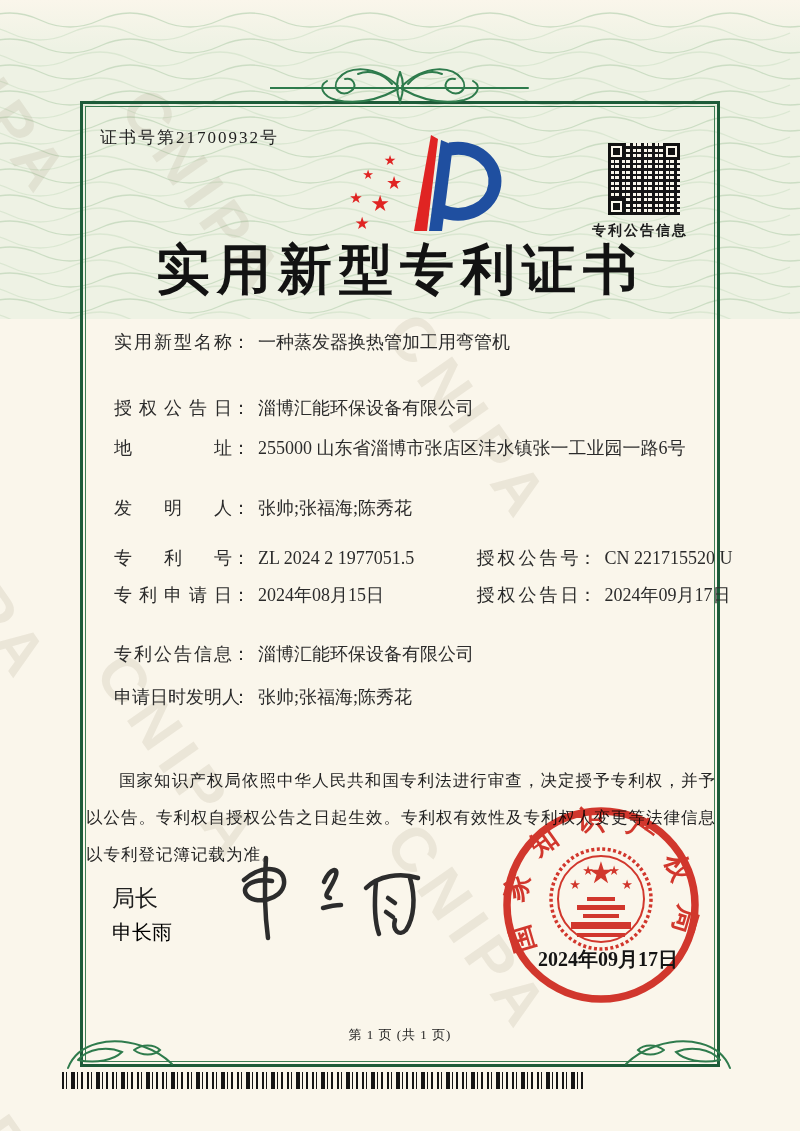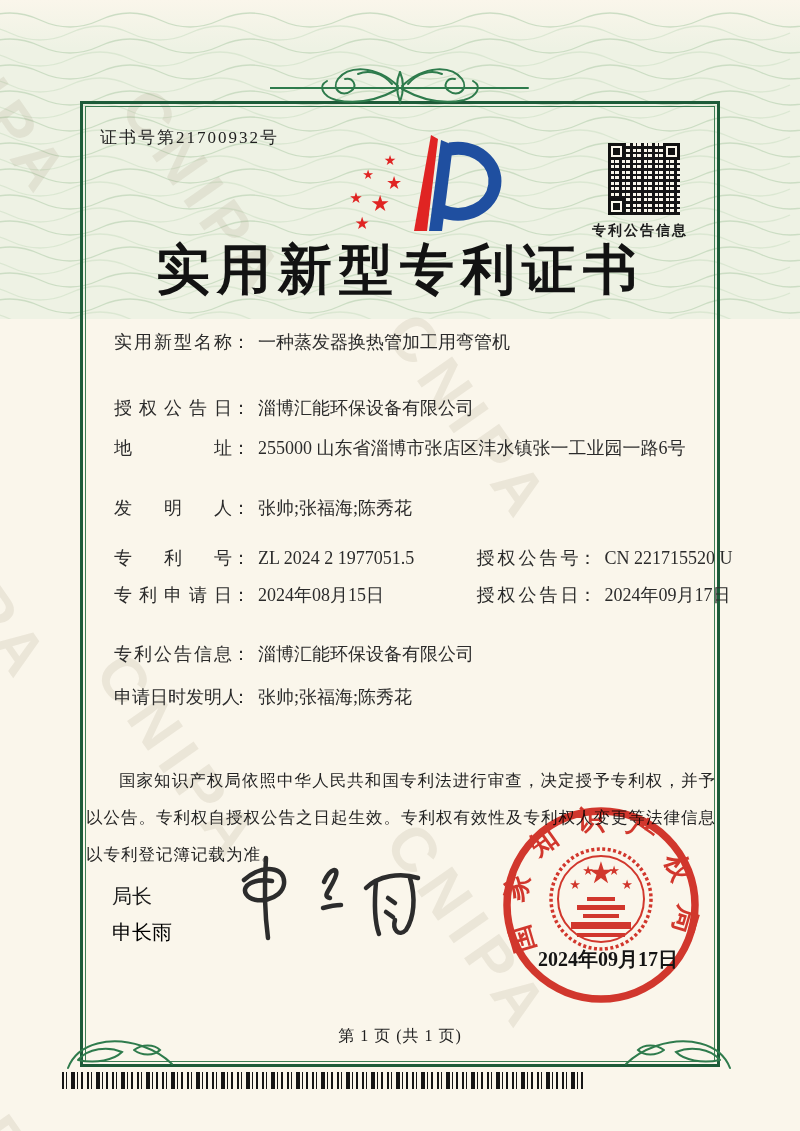--- a/index.html
+++ b/index.html
@@ -65,34 +65,34 @@
   .lab2{display:inline-block;width:102px;text-align:justify;text-align-last:justify;vertical-align:bottom;margin-left:12px;}
   .colon{margin-right:8px;}
   .col-left{display:inline-block;width:346px;}
   
   .legal{
     position:absolute;left:86px;right:84px;top:762px;z-index:4;
     font-size:16.5px;line-height:37px;letter-spacing:1px;
     text-indent:2em;color:#242424;text-align:justify;
   }
   
-  .sig-title{position:absolute;left:112px;top:883px;font-size:20px;z-index:4;color:#202020;}
+  .sig-title{position:absolute;left:112px;top:883px;font-size:23px;z-index:4;color:#202020;}
   .sig-name{position:absolute;left:112px;top:919px;font-size:20px;z-index:4;color:#000000;}
   .sig-script{position:absolute;left:228px;top:850px;z-index:4;}
   .sig-script path{fill:none;stroke:#2c2c2c;stroke-width:4.5;stroke-linecap:round;stroke-linejoin:round;}
   
   .seal{position:absolute;left:491px;top:795px;z-index:5;opacity:.92;mix-blend-mode:multiply;}
   .seal-date{
     position:absolute;left:538px;top:946px;width:130px;z-index:6;
     font-size:20px;font-weight:bold;color:#141414;text-align:center;letter-spacing:0px;white-space:nowrap;
   }
   
   .page-footer{
     position:absolute;left:0;top:1026px;width:800px;z-index:4;
-    text-align:center;font-size:16px;color:#1f1f1f;letter-spacing:1px;
+    text-align:center;font-size:13px;color:#1f1f1f;letter-spacing:1px;
   }
   .barcode{
     position:absolute;left:62px;top:1072px;width:522px;height:17px;z-index:4;
     background:repeating-linear-gradient(90deg,
       #161616 0 2px,transparent 2px 4px,
       #161616 4px 5px,transparent 5px 9px,
       #161616 9px 13px,transparent 13px 15px,
       #161616 15px 16px,transparent 16px 19px,
       #161616 19px 21px,transparent 21px 25px);
   }

